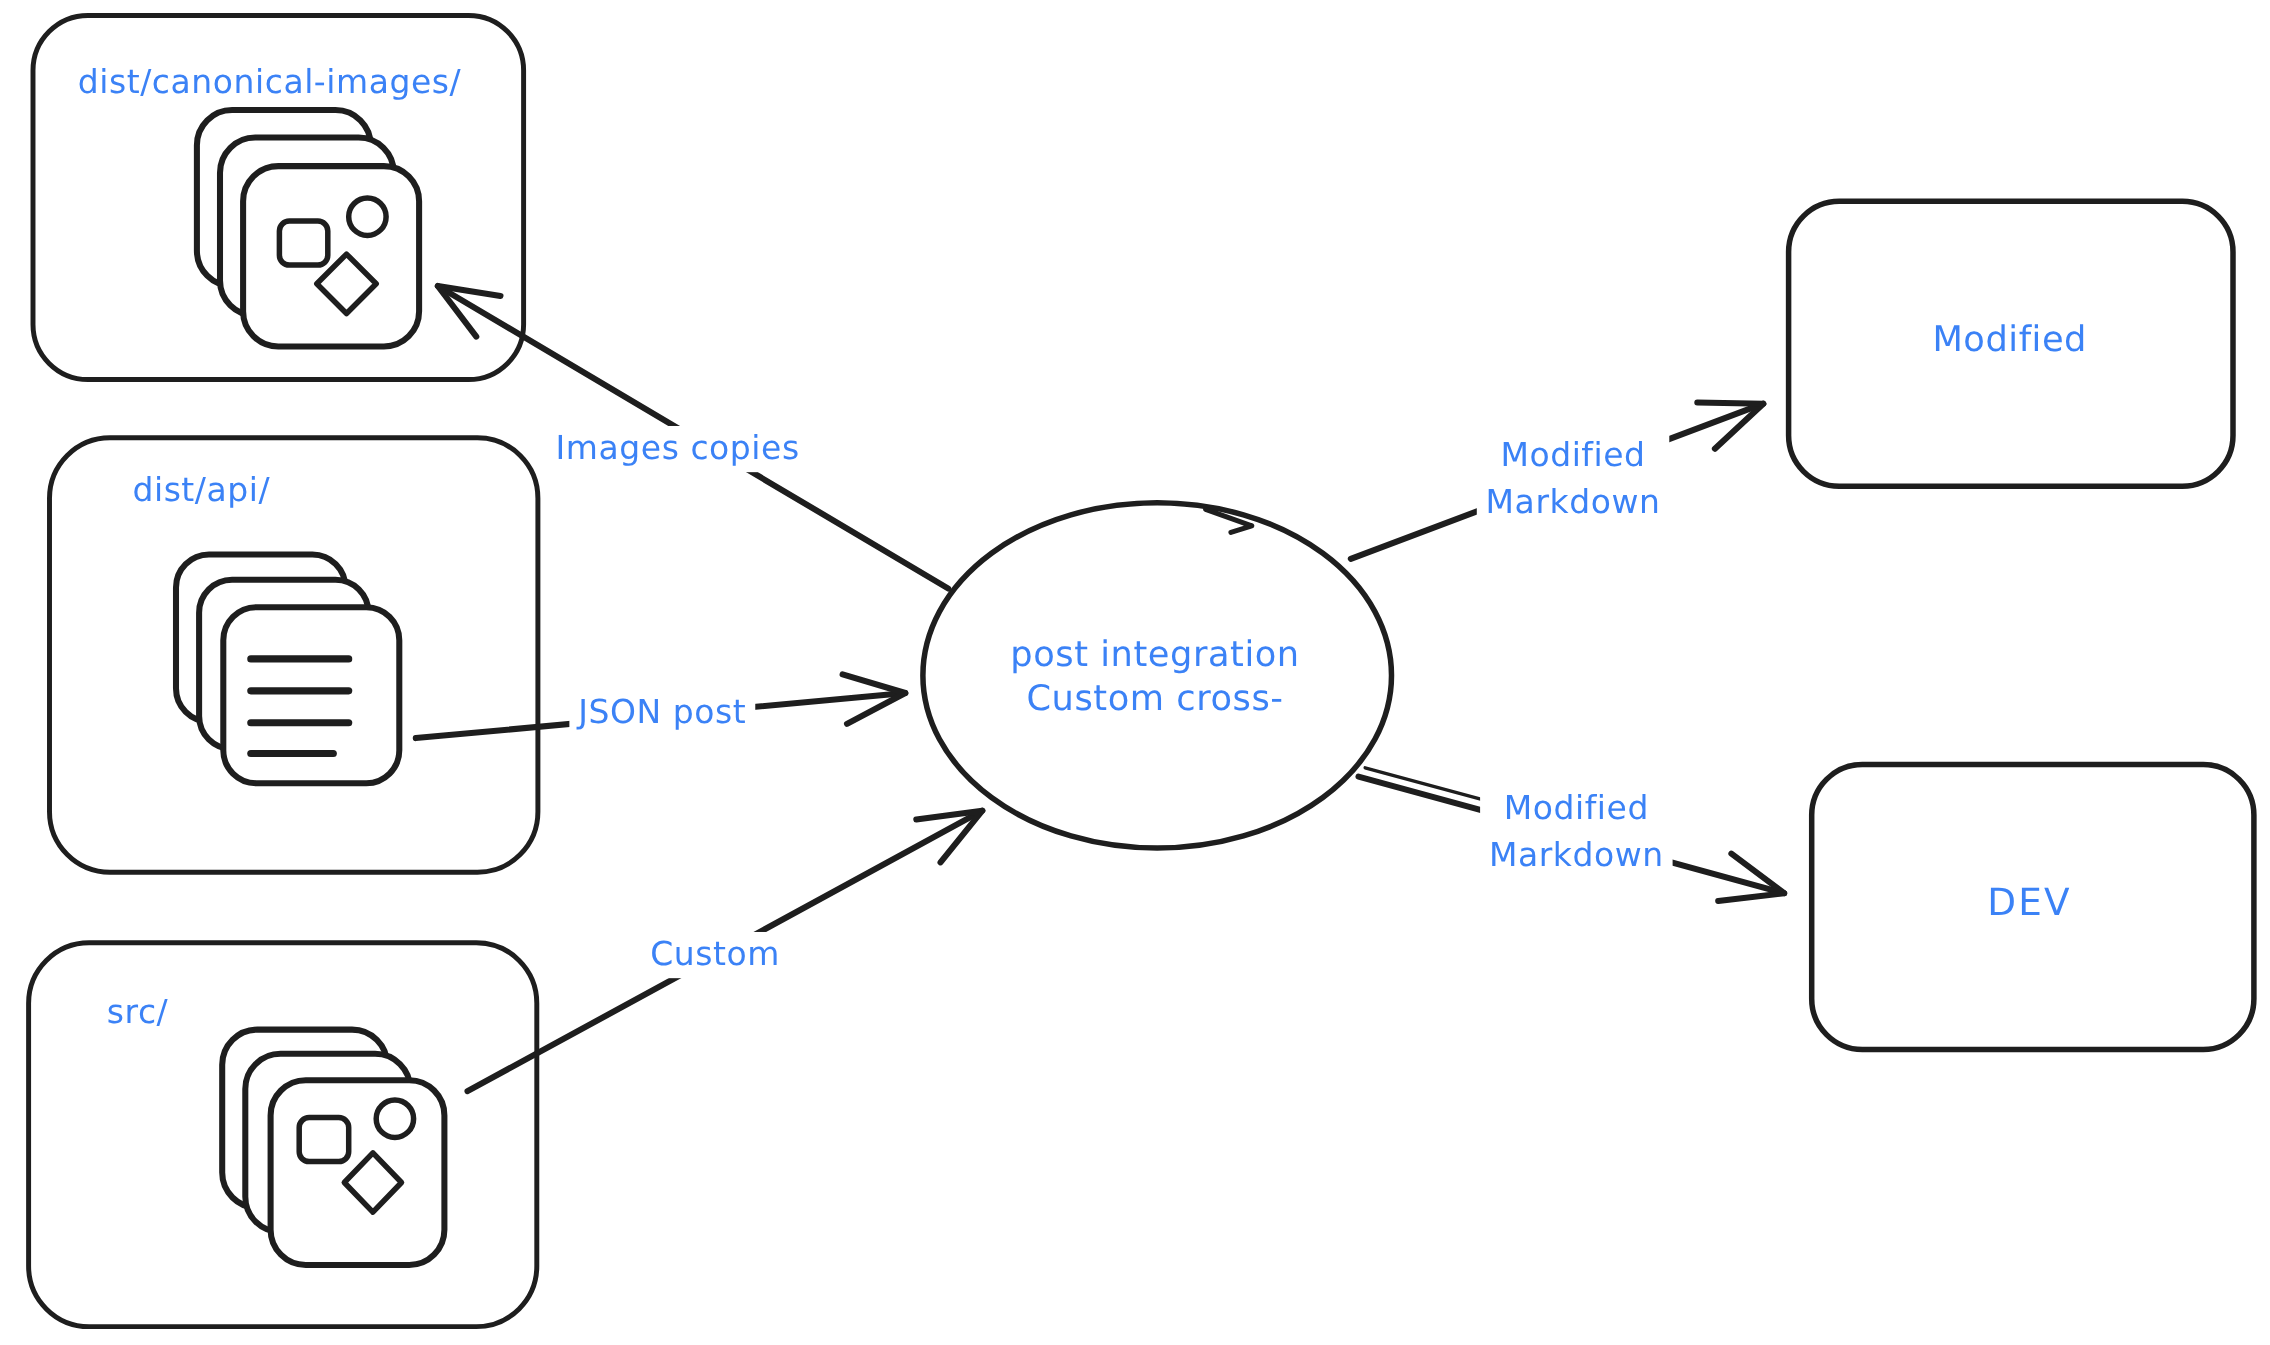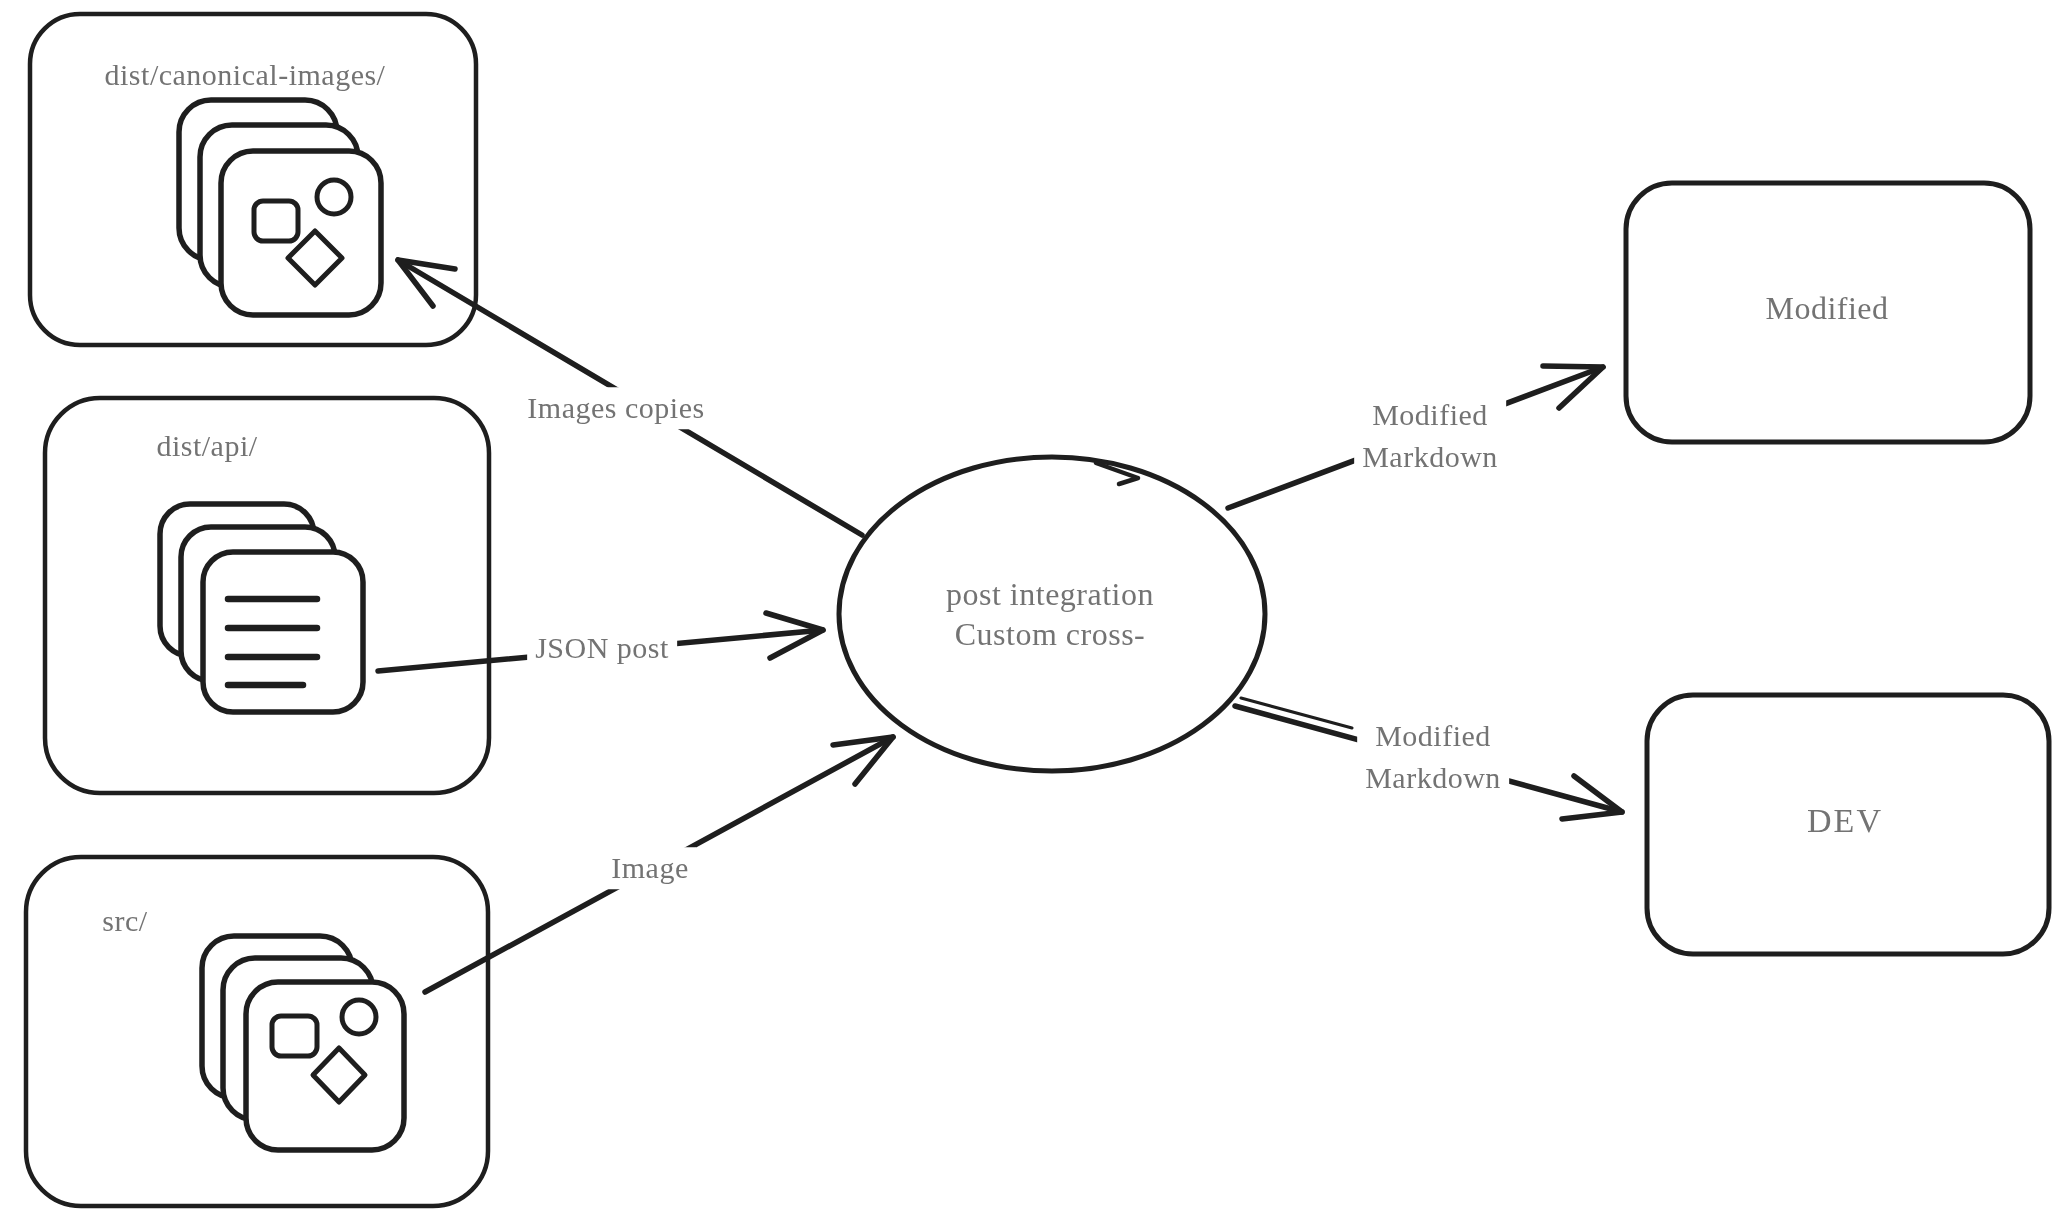--- a/index.html
+++ b/index.html
@@ -11,23 +11,22 @@
     color:#1e1e1e;
     overflow:hidden;
   }
   .canvas svg{position:absolute;left:0;top:0;}
   .label{
     position:absolute;
     transform:translate(-50%,-50%);
     white-space:nowrap;
     font-size:30px;
     line-height:1.25;
-    color:#737373;
+    color:#3b82f6;
     letter-spacing:0.5px;
-    font-family:Liberation Serif, serif;
   }
   .edge-label{
     background:#ffffff;
     padding:2px 8px;
     text-align:center;
   }
   .two-line{line-height:42px;}
 </style>
 </head>
 <body>
@@ -110,38 +109,38 @@
 
     <g stroke-width="5.5">
       <line x1="1235" y1="706" x2="1622" y2="812"></line>
       <line x1="1241" y1="698" x2="1352" y2="728" stroke-width="3"></line>
       <path d="M1562,819 L1622,812 L1574,776"></path>
     </g>
   </svg>
 
   <div class="label" style="left:245px;top:75px;">dist/canonical-images/</div>
 
-  <div class="label" style="left:183px;top:446px;margin-left:24px;">dist/api/</div>
+  <div class="label" style="left:183px;top:446px;">dist/api/</div>
 
   <div class="label" style="left:125px;top:906px;margin-top:15px;">src/</div>
 
   <div class="label" style="left:1050px;top:614px;font-size:32px;line-height:40px;text-align:center;">
     <div>post integration</div>
     <div>Custom cross-</div>
   </div>
 
   <div class="label" style="left:1827px;top:308px;font-size:32px;">Modified</div>
 
   <div class="label" style="left:1845px;top:821px;font-size:34px;letter-spacing:2px;">DEV</div>
 
   <div class="label edge-label" style="left:616px;top:408px;">Images copies</div>
 
   <div class="label edge-label" style="left:602px;top:648px;">JSON post</div>
 
-  <div class="label edge-label" style="left:650px;top:868px;">Image</div>
+  <div class="label edge-label" style="left:650px;top:868px;">Custom</div>
 
   <div class="label edge-label two-line" style="left:1430px;top:436px;">
     <div>Modified</div>
     <div>Markdown</div>
   </div>
 
   <div class="label edge-label two-line" style="left:1433px;top:757px;">
     <div>Modified</div>
     <div>Markdown</div>
   </div>

